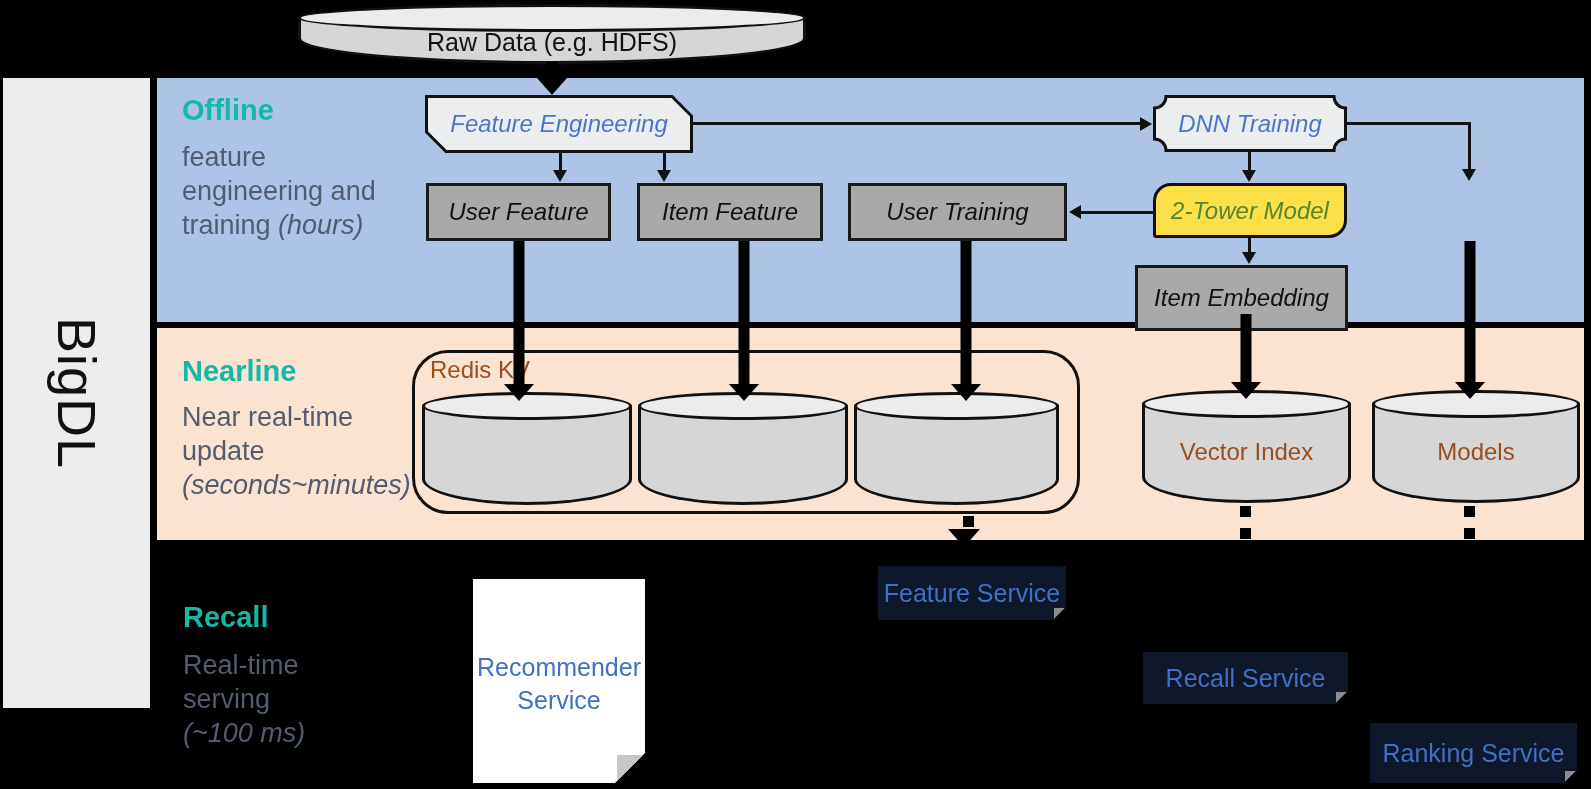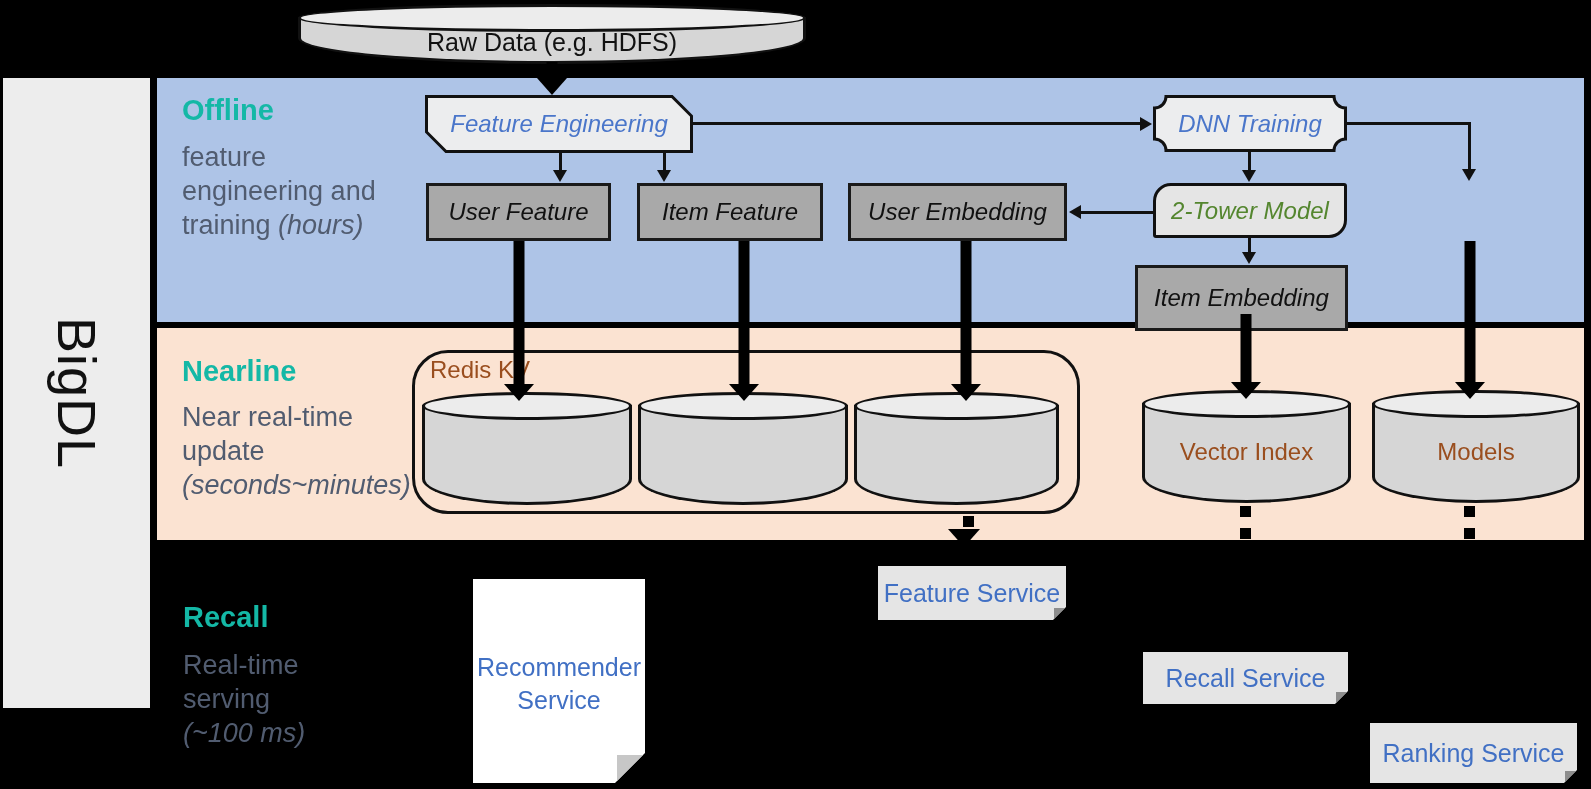--- a/index.html
+++ b/index.html
@@ -50,21 +50,21 @@
   .txt-blue{color:#4a76ca;}
   .txt-green{color:#54862f;}
   #box-feature-engineering{left:425px;top:95px;width:268px;height:58px;}
   #box-dnn-training{left:1153px;top:95px;width:194px;height:57px;}
   .graybox{position:absolute;background:#a9a9a9;border:3px solid #1a1a1a;box-sizing:border-box;}
   .graybox .boxlabel{color:#111;}
   #box-user-feature{left:426px;top:183px;width:185px;height:58px;}
   #box-item-feature{left:637px;top:183px;width:186px;height:58px;}
   #box-user-embedding{left:848px;top:183px;width:219px;height:58px;}
   #box-item-embedding{left:1135px;top:265px;width:213px;height:66px;}
-  .roundbox{position:absolute;background:#e5e5e5;border:3px solid #111;box-sizing:border-box;
+  .roundbox{position:absolute;background:#fde047;border:3px solid #111;box-sizing:border-box;
     border-radius:18px 3px 18px 3px;}
   #box-two-tower{left:1153px;top:183px;width:194px;height:55px;}
   #box-ranking-model{left:1373px;top:183px;width:194px;height:59px;}
 
   
   #redis-group{position:absolute;left:412px;top:350px;width:668px;height:164px;
     border:3px solid #111;border-radius:36px;box-sizing:border-box;}
   #redis-label{position:absolute;left:430px;top:356px;font-size:24px;color:#9a4e1e;}
 
   
@@ -84,21 +84,21 @@
     border-left:15px solid transparent;border-right:15px solid transparent;border-top:17px solid #000;}
   .dash{position:absolute;width:11px;height:11px;background:#000;}
 
   
   .doc{position:absolute;background:#fff;
     clip-path:polygon(0 0,100% 0,100% calc(100% - 30px),calc(100% - 30px) 100%,0 100%);}
   .doc-fold{position:absolute;right:1px;bottom:1px;width:27px;height:27px;background:#c7c7c7;
     clip-path:polygon(0 100%,100% 0,0 0);}
   #doc-recommender{left:473px;top:579px;width:172px;height:204px;}
   #doc-recommender .svc-label{top:72px;}
-  .svc{position:absolute;background:#e5e5e5;
+  .svc{position:absolute;background:#0f172a;
     clip-path:polygon(0 0,100% 0,100% calc(100% - 13px),calc(100% - 13px) 100%,0 100%);}
   .svc-fold{position:absolute;right:1px;bottom:1px;width:11px;height:11px;background:#8d8d8d;
     clip-path:polygon(0 100%,100% 0,0 0);}
   .svc-label{position:absolute;left:0;right:0;text-align:center;color:#4170c4;font-size:25px;line-height:33px;}
   #svc-feature{left:878px;top:566px;width:188px;height:54px;}
   #svc-feature .svc-label{top:11px;}
   #svc-recall{left:1143px;top:652px;width:205px;height:52px;}
   #svc-recall .svc-label{top:10px;}
   #svc-ranking{left:1370px;top:723px;width:207px;height:60px;}
   #svc-ranking .svc-label{top:14px;}
@@ -154,21 +154,21 @@
     <div class="boxlabel txt-blue">DNN Training</div>
   </div>
 
   <div class="graybox" id="box-user-feature">
     <div class="boxlabel">User Feature</div>
   </div>
   <div class="graybox" id="box-item-feature">
     <div class="boxlabel">Item Feature</div>
   </div>
   <div class="graybox" id="box-user-embedding">
-    <div class="boxlabel">User Embedding</div>
+    <div class="boxlabel">User Training</div>
   </div>
   <div class="roundbox" id="box-two-tower">
     <div class="boxlabel txt-green">2-Tower Model</div>
   </div>
   <div class="graybox" id="box-item-embedding">
     <div class="boxlabel">Item Embedding</div>
   </div>
 
   <div class="line" style="left:693px;top:122px;width:448px;height:3px;"></div>
   <div class="ah-right" style="left:1140px;top:117px;"></div>

